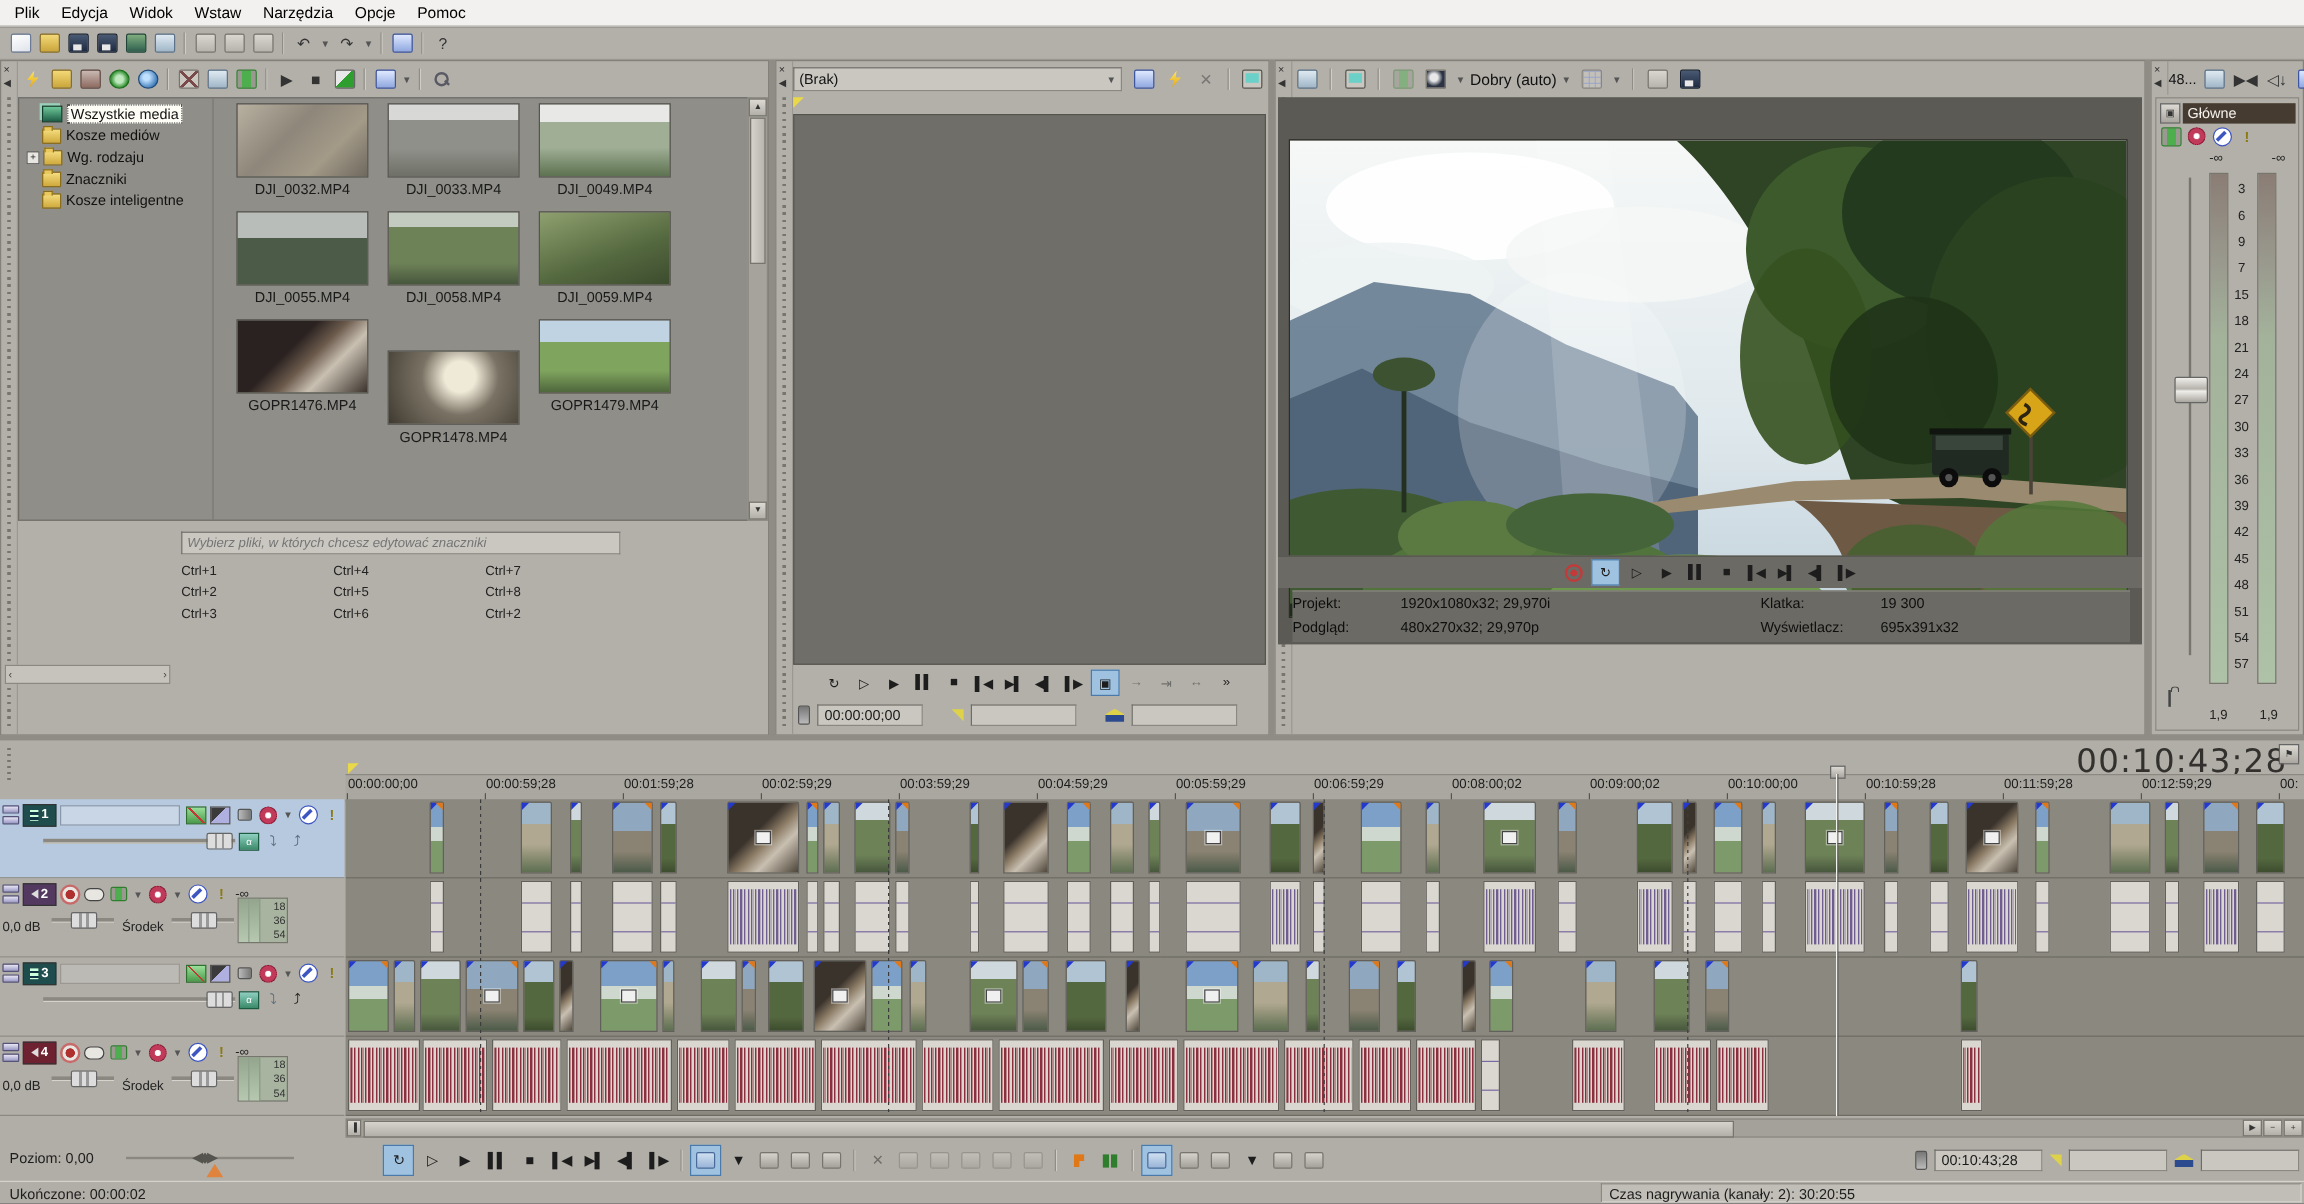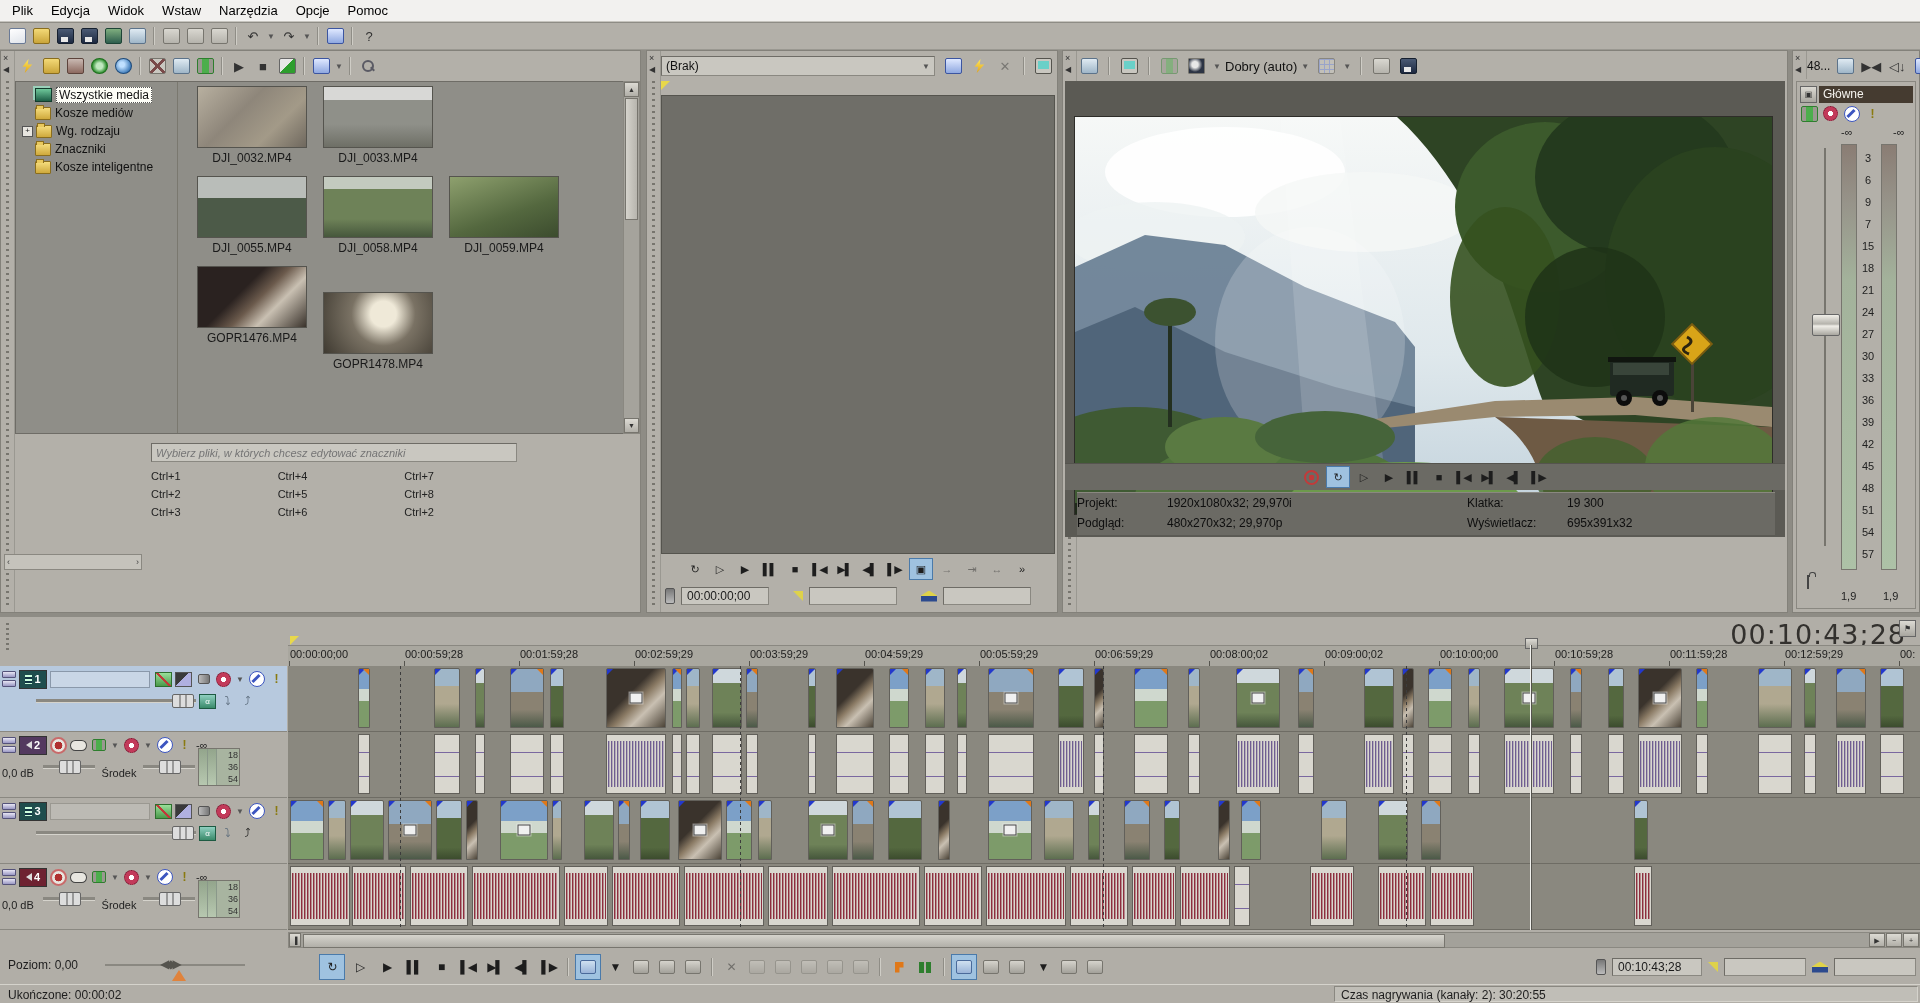--- a/index.html
+++ b/index.html
@@ -316,39 +316,47 @@
         </div>
       <div class="files" id="media-files">
           <div class="fitem" style="left: 10px; top: 4px;">
             <div class="fimg th0"></div>
             <div class="fcap">DJI_0032.MP4</div>
           </div>
           <div class="fitem" style="left: 136px; top: 4px;">
             <div class="fimg th1"></div>
             <div class="fcap">DJI_0033.MP4</div>
           </div>
+          <div class="fitem" style="left: 262px; top: 4px;">
+            <div class="fimg th2"></div>
+            <div class="fcap">DJI_0049.MP4</div>
+          </div>
           <div class="fitem" style="left: 10px; top: 94px;">
             <div class="fimg th3"></div>
             <div class="fcap">DJI_0055.MP4</div>
           </div>
           <div class="fitem" style="left: 136px; top: 94px;">
             <div class="fimg th4"></div>
             <div class="fcap">DJI_0058.MP4</div>
           </div>
           <div class="fitem" style="left: 262px; top: 94px;">
             <div class="fimg th5"></div>
             <div class="fcap">DJI_0059.MP4</div>
           </div>
           <div class="fitem" style="left: 10px; top: 184px;">
             <div class="fimg th6"></div>
             <div class="fcap">GOPR1476.MP4</div>
           </div>
           <div class="fitem" style="left: 136px; top: 184px; margin-top: 26px;">
             <div class="fimg th7"></div>
             <div class="fcap">GOPR1478.MP4</div>
+          </div>
+          <div class="fitem" style="left: 262px; top: 184px;">
+            <div class="fimg th8"></div>
+            <div class="fcap">GOPR1479.MP4</div>
           </div>
         </div>
     </div>
     <div class="vscroll">
       <span class="sbtn" style="top:0;">▲</span>
       <span class="vthumb"></span>
       <span class="sbtn" style="bottom:0;">▼</span>
     </div>
     <input class="mk-input sunken" placeholder="Wybierz pliki, w których chcesz edytować znaczniki" style="">
     <div class="keys" id="media-keys">

